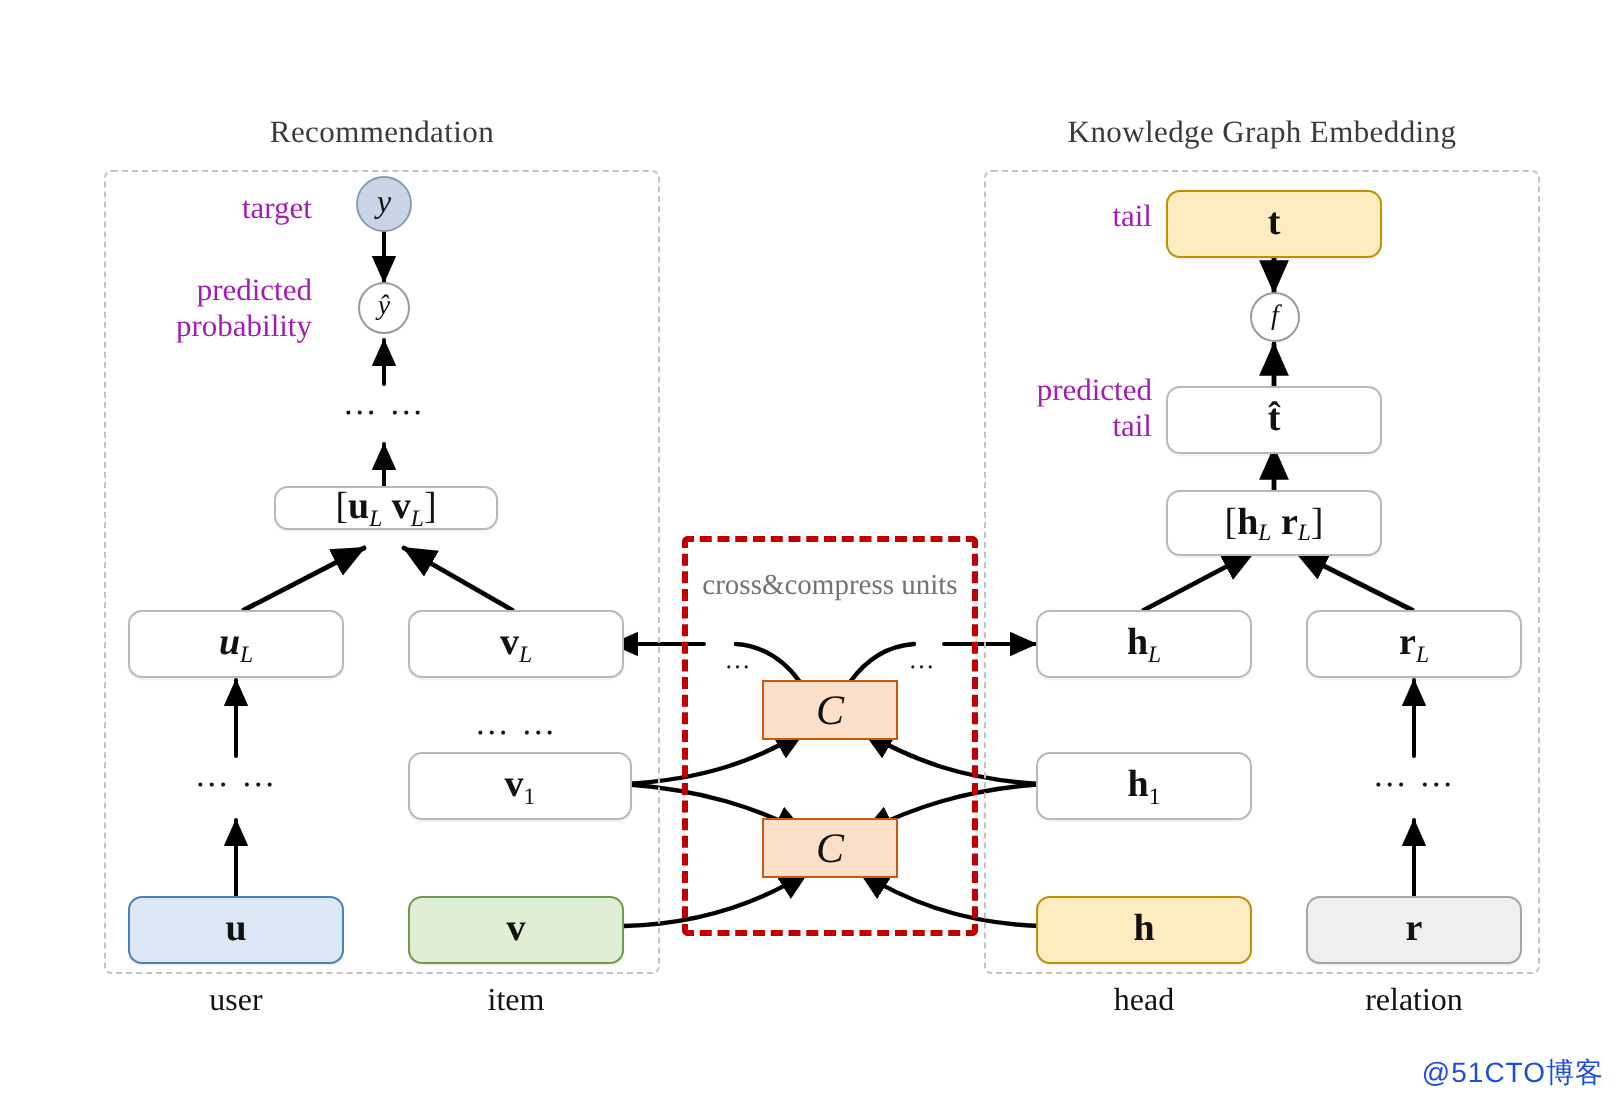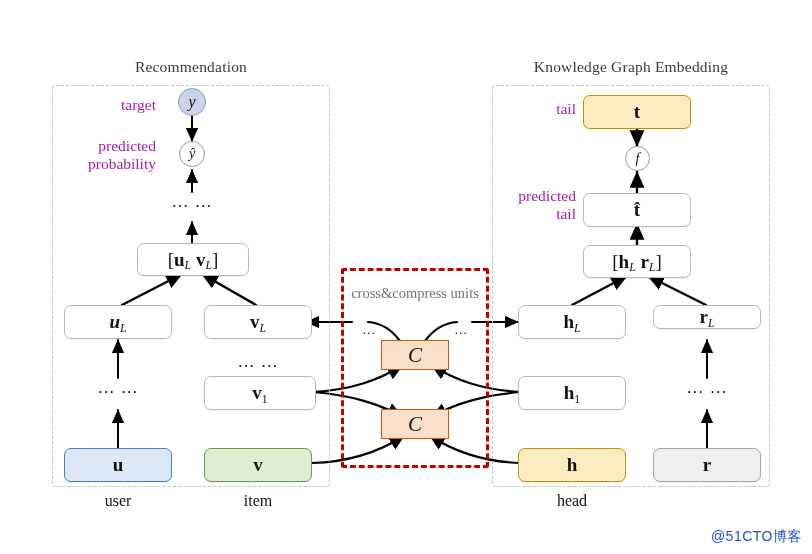--- a/index.html
+++ b/index.html
@@ -200,21 +200,21 @@
     <div>predicted</div>
     <div>probability</div>
   </div>
 
   <div class="abs circ" style="left:179px;top:141px;width:26px;height:26px;">
     <span style="font-size:14px;">ŷ</span>
   </div>
 
   <div class="abs dots" style="left:162px;top:192px;width:60px;">… …</div>
 
-  <div class="abs vbox" style="left:137px;top:243px;width:112px;height:33px;">
+  <div class="abs vbox" style="left:137px;top:243px;width:112px;height:22px;">
     <span>
       [<span class="mb">u</span><sub>L</sub>&nbsp;<span class="mb">v</span><sub>L</sub>]
     </span>
   </div>
 
   <div class="abs vbox" style="left:64px;top:305px;width:108px;height:34px;">
     <span>
       <span class="mi" style="font-weight:bold;">u</span><sub>L</sub>
     </span>
   </div>
@@ -278,21 +278,21 @@
       [<span class="mb">h</span><sub>L</sub>&nbsp;<span class="mb">r</span><sub>L</sub>]
     </span>
   </div>
 
   <div class="abs vbox" style="left:518px;top:305px;width:108px;height:34px;">
     <span>
       <span class="mb">h</span><sub>L</sub>
     </span>
   </div>
 
-  <div class="abs vbox" style="left:653px;top:305px;width:108px;height:24px;">
+  <div class="abs vbox" style="left:653px;top:305px;width:108px;height:34px;">
     <span>
       <span class="mb">r</span><sub>L</sub>
     </span>
   </div>
 
   <div class="abs vbox" style="left:518px;top:376px;width:108px;height:34px;">
     <span>
       <span class="mb">h</span><sub style="font-style:normal;">1</sub>
     </span>
   </div>
@@ -303,16 +303,17 @@
     <span class="mb">h</span>
   </div>
 
   <div class="abs vbox gray" style="left:653px;top:448px;width:108px;height:34px;">
     <span class="mb">r</span>
   </div>
 
   <div class="abs cap" style="left:64px;top:492px;width:108px;">user</div>
   <div class="abs cap" style="left:204px;top:492px;width:108px;">item</div>
   <div class="abs cap" style="left:518px;top:492px;width:108px;">head</div>
+  <div class="abs cap" style="left:653px;top:492px;width:108px;">relation</div>
 
   <div class="watermark">@51CTO博客</div>
 
 </div>
 
 </body></html>

